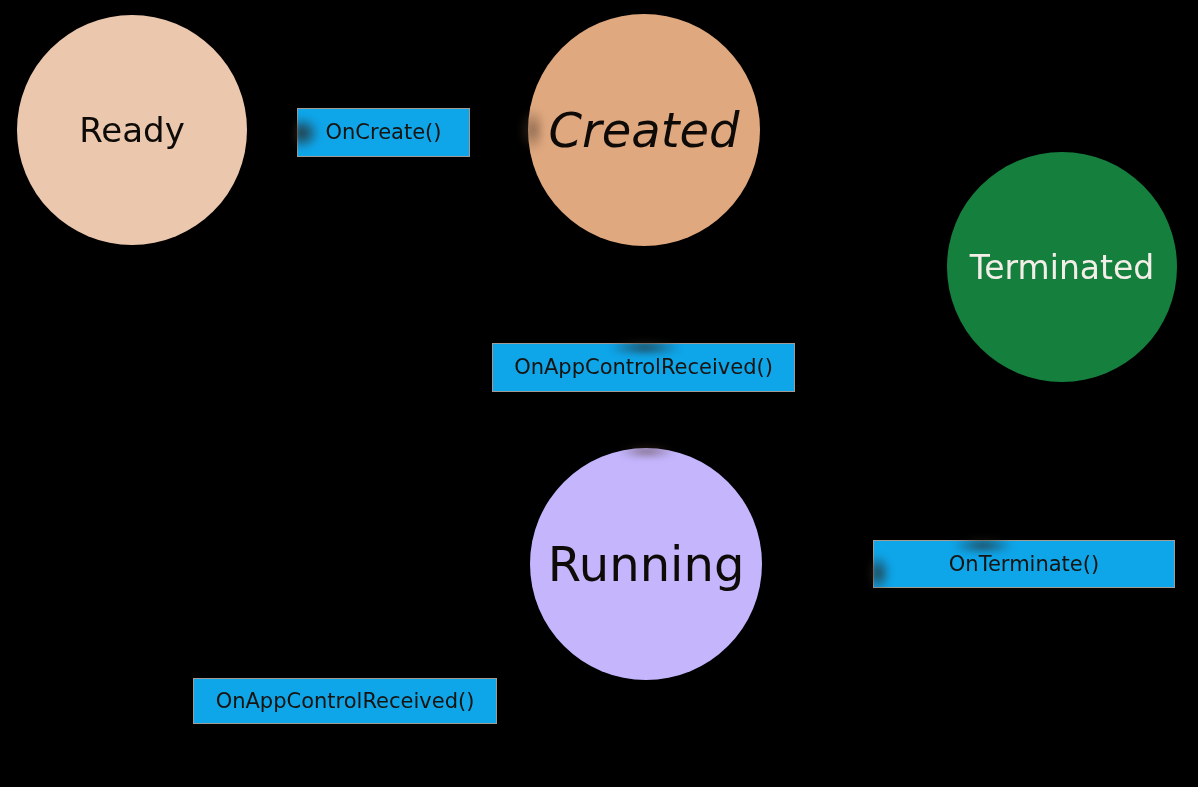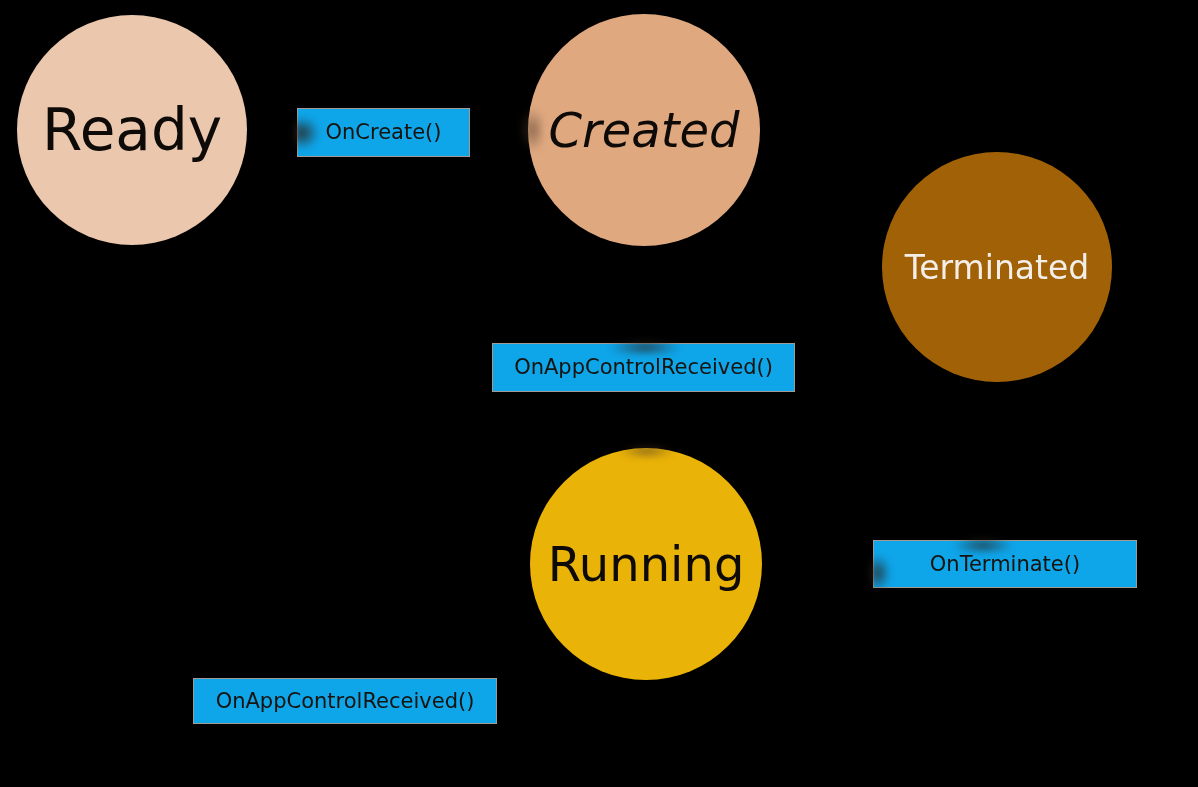--- a/index.html
+++ b/index.html
@@ -22,60 +22,60 @@
     align-items: center;
     justify-content: center;
     text-align: center;
     line-height: 1;
   }
   .state-ready {
     left: 17px; top: 15px;
     width: 230px; height: 230px;
     background: #EAC7AD;
     color: #0d0a08;
-    font-size: 58px;
+    font-size: 34px;
   }
   .state-created {
     left: 528px; top: 14px;
     width: 232px; height: 232px;
     background: #DFA87F;
     color: #0d0a08;
     font-size: 48px;
     font-style: italic;
   }
   .state-terminated {
-    left: 882px; top: 152px;
+    left: 947px; top: 152px;
     width: 230px; height: 230px;
-    background: #a16207;
+    background: #15803d;
     color: #F4EEE9;
     font-size: 33px;
   }
   .state-running {
     left: 530px; top: 448px;
     width: 232px; height: 232px;
-    background: #eab308;
+    background: #c4b5fd;
     color: #0d0a08;
     font-size: 48px;
   }
   .transition-box {
     position: absolute;
     background: #0ea5e9;
     border: 1px solid #A29A94;
     box-sizing: border-box;
     display: flex;
     align-items: center;
     justify-content: center;
     color: #17130F;
     font-size: 21px;
     line-height: 1;
     white-space: nowrap;
   }
   .box-oncreate           { left: 297px; top: 108px; width: 173px; height: 49px; }
   .box-onappcontrol-mid   { left: 492px; top: 343px; width: 303px; height: 49px; }
-  .box-onterminate        { left: 873px; top: 540px; width: 264px; height: 48px; }
+  .box-onterminate        { left: 873px; top: 540px; width: 302px; height: 48px; }
   .box-onappcontrol-bottom{ left: 193px; top: 678px; width: 304px; height: 46px; }
 
   
   .smudge {
     position: absolute;
     pointer-events: none;
     filter: blur(3px);
   }
   .smudge-1 { left: 294px; top: 116px; width: 26px; height: 34px;
               background: radial-gradient(ellipse at 30% 50%, rgba(42,36,32,0.85) 0%, rgba(42,36,32,0.0) 70%); }

